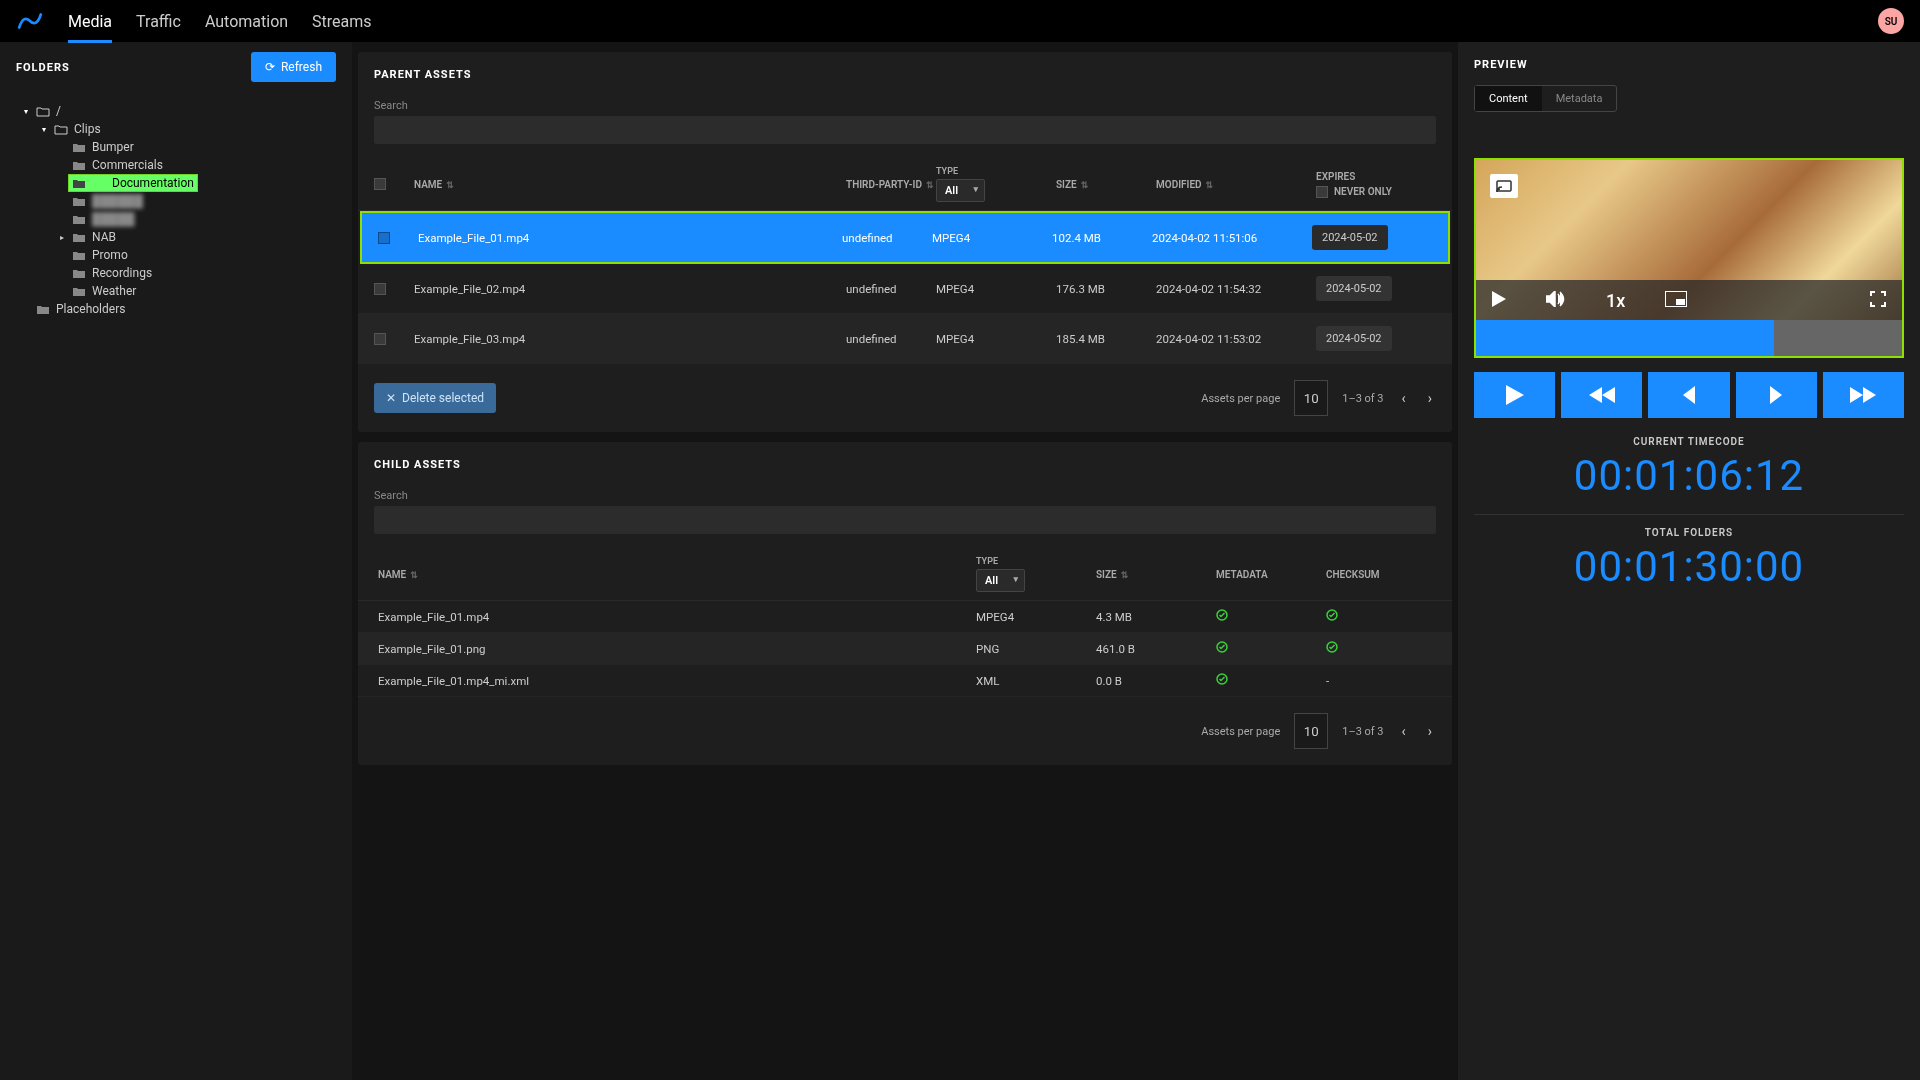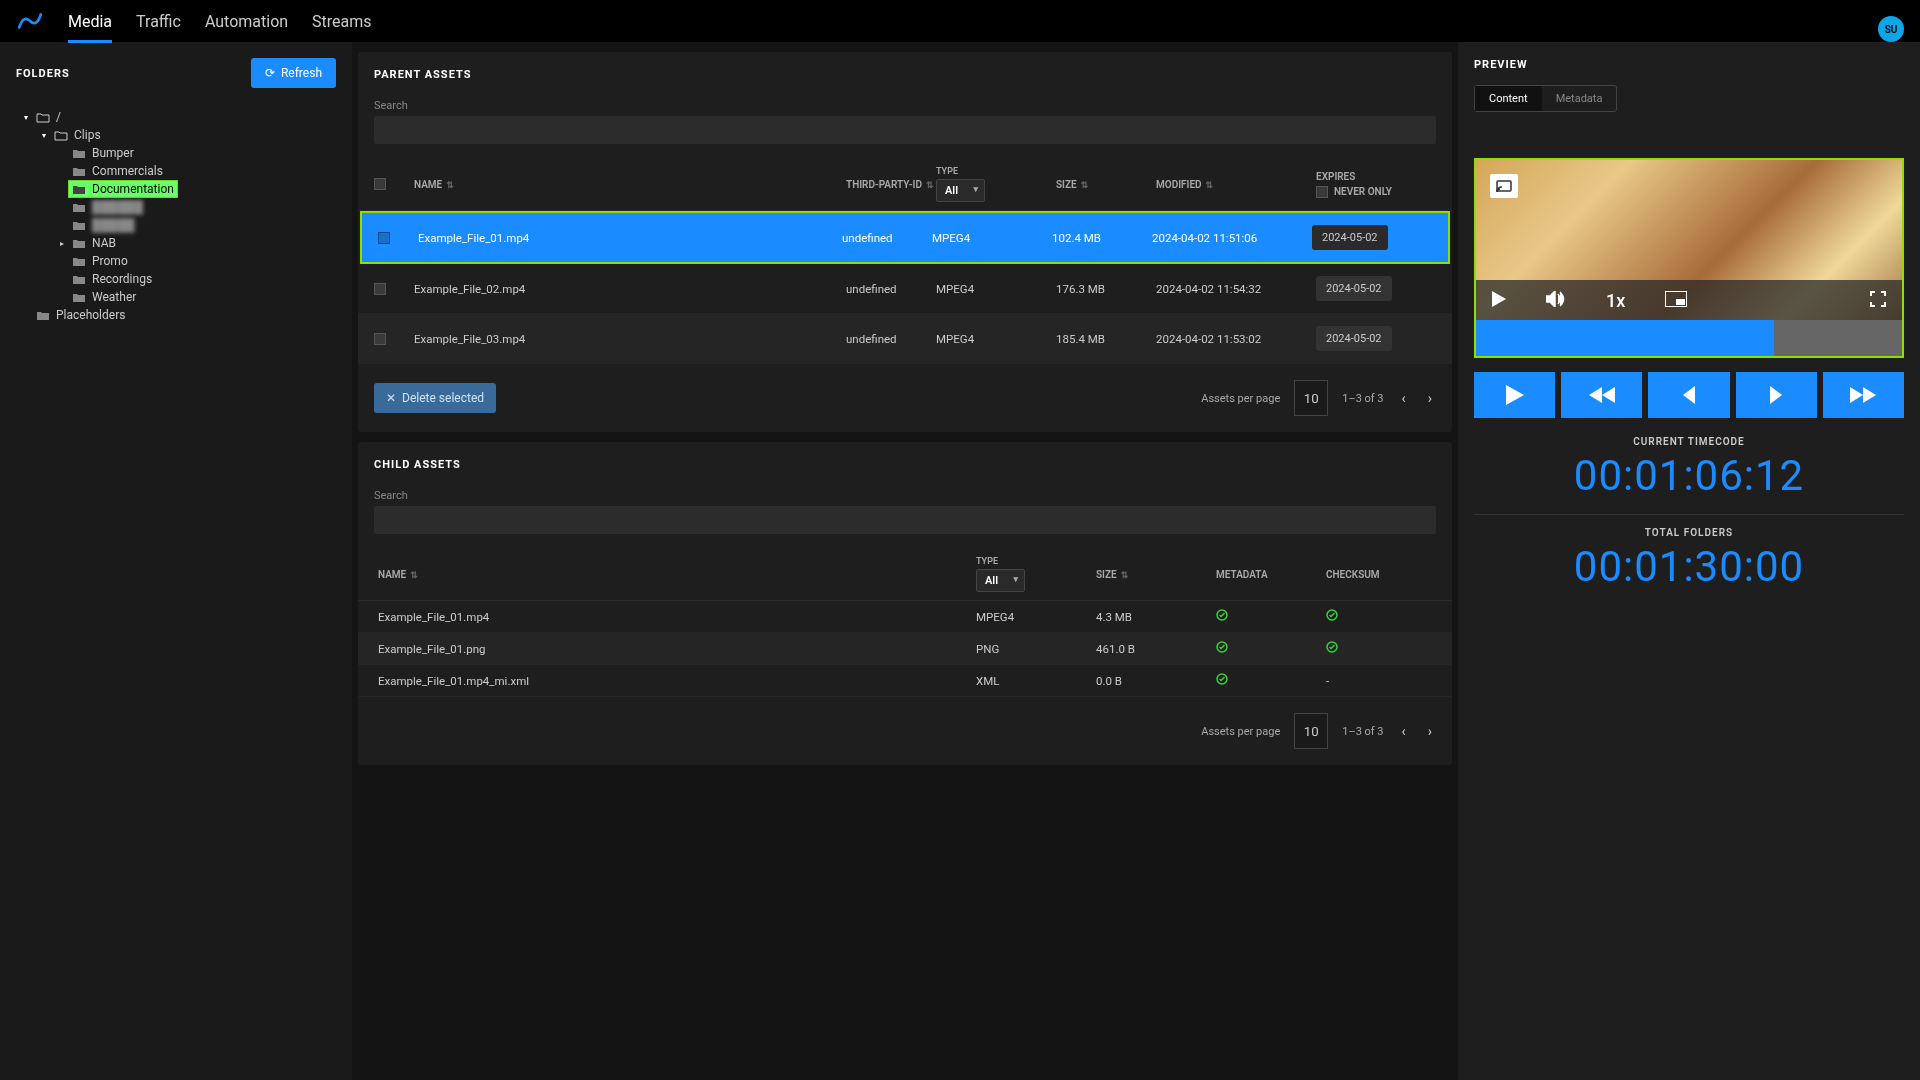--- a/index.html
+++ b/index.html
@@ -3,34 +3,34 @@
 <meta charset="utf-8">
 <style>
 * { margin:0; padding:0; box-sizing:border-box; font-family:-apple-system,BlinkMacSystemFont,"Segoe UI",Roboto,sans-serif; }
 body { background:#0e0e0e; color:#ccc; font-size:13px; overflow:hidden; width:1920px; height:1080px; }
 .topbar { display:flex; align-items:center; height:42px; background:#000; padding:0 16px; position:relative; }
 .logo { width:28px; height:28px; margin-right:24px; display:flex; align-items:center; justify-content:center; }
 .nav { display:flex; gap:24px; }
 .nav-item { color:#ccc; font-size:16px; cursor:pointer; padding:10px 0; position:relative; }
 .nav-item.active { color:#fff; }
 .nav-item.active::after { content:''; position:absolute; left:0; right:0; bottom:-2px; height:3px; background:#1a8cff; }
-.avatar { position:absolute; right:16px; top:16px; width:26px; height:26px; border-radius:50%; background:#0ea5e9; color:#000; font-size:10px; font-weight:600; display:flex; align-items:center; justify-content:center; }
+.avatar { position:absolute; right:16px; top:8px; width:26px; height:26px; border-radius:50%; background:#fca5a5; color:#000; font-size:10px; font-weight:600; display:flex; align-items:center; justify-content:center; }
 
 .main { display:flex; height:calc(1080px - 42px); }
 
-.sidebar { width:352px; background:#1a1a1a; padding:16px 16px; display:flex; flex-direction:column; }
+.sidebar { width:352px; background:#1a1a1a; padding:10px 16px; display:flex; flex-direction:column; }
 .side-head { display:flex; justify-content:space-between; align-items:center; margin-bottom:20px; }
 .side-title { font-size:11px; font-weight:700; letter-spacing:1px; color:#fff; }
 .refresh-btn { background:#1a8cff; color:#fff; border:none; padding:8px 14px; border-radius:3px; font-size:12px; cursor:pointer; display:flex; align-items:center; gap:6px; }
 .tree { font-size:12px; color:#ccc; }
 .tree-row { display:flex; align-items:center; height:18px; cursor:pointer; }
 .tree-caret { width:12px; font-size:8px; color:#fff; }
 .tree-icon { width:14px; height:11px; margin-right:6px; }
 .tree-lbl { color:#ccc; }
-.tree-sel { background:#6f6; border:1px solid #6fd425; padding:1px 3px; display:inline-flex; align-items:center; }
+.tree-sel { background:#6f6; border:1px solid #6fd425; padding:1px 3px; display:inline-flex; align-items:center;gap:20px; }
 .tree-sel .tree-lbl { color:#000; }
 .tree-sel .folder-closed { fill:#444; }
 .folder-open { fill:none; stroke:#ccc; stroke-width:1; }
 .folder-closed { fill:#888; }
 
 .center { flex:1; background:#141414; padding:10px 6px; overflow-y:auto; }
 .panel { background:#1e1e1e; border-radius:3px; padding:16px 0 16px 0; margin-bottom:10px; }
 .panel-pad { padding:0 16px; }
 .panel-title { font-size:11px; font-weight:700; letter-spacing:1px; color:#fff; margin-bottom:18px; }
 .search-lbl { font-size:11px; color:#888; margin-bottom:4px; }

